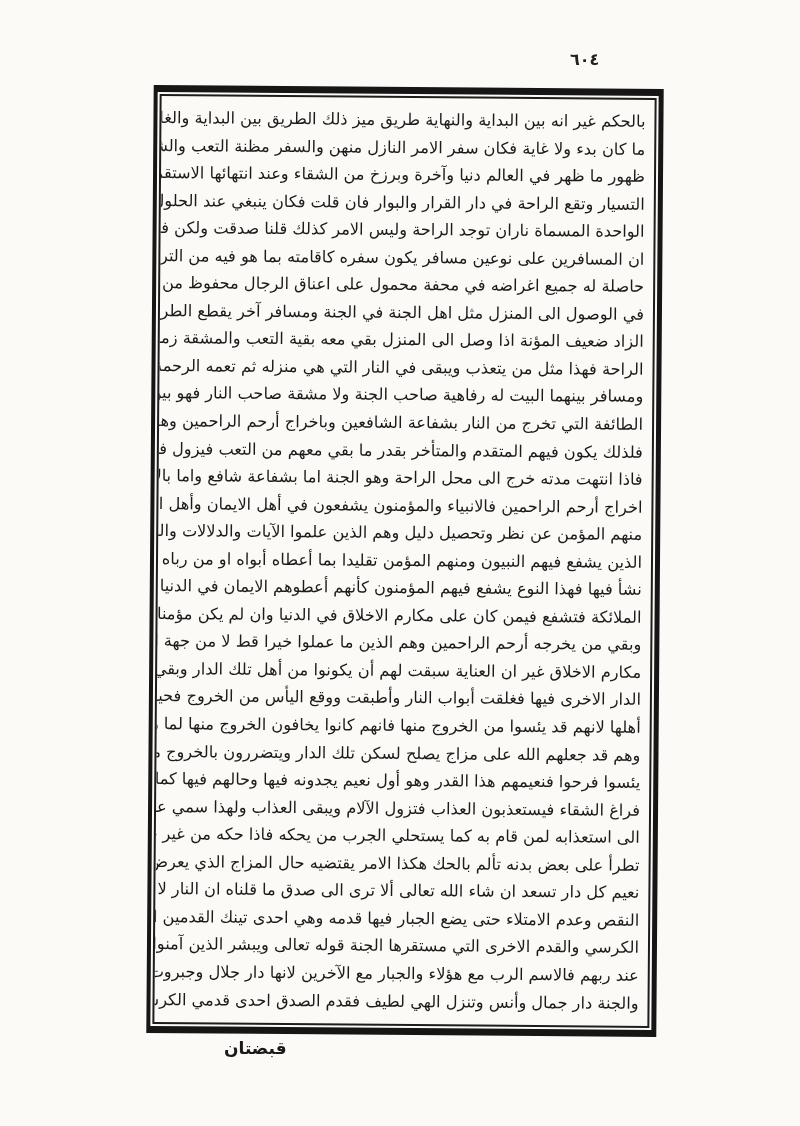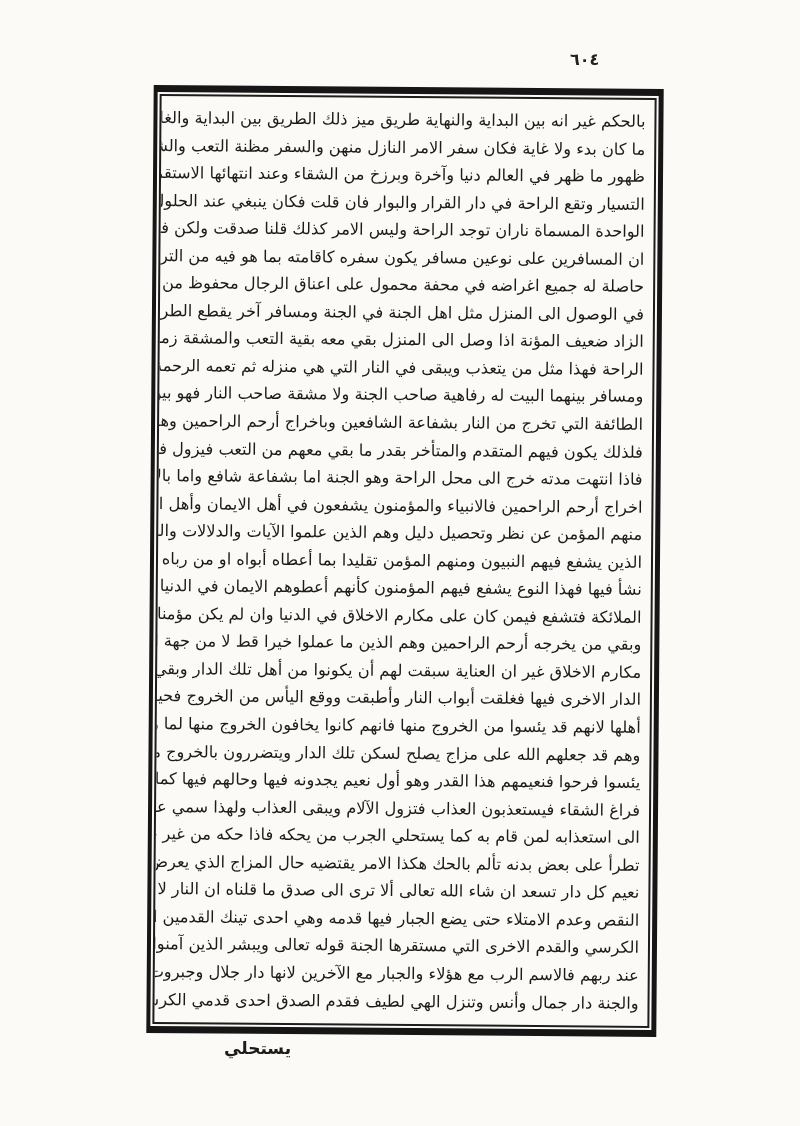--- a/index.html
+++ b/index.html
@@ -109,15 +109,15 @@
         <div class="text-line">تطرأ على بعض بدنه تألم بالحك هكذا الامر يقتضيه حال المزاج الذي يعرض للانسان فافهم</div>
         <div class="text-line">نعيم كل دار تسعد ان شاء الله تعالى ألا ترى الى صدق ما قلناه ان النار لا تزال متألمة لما فيها من</div>
         <div class="text-line">النقص وعدم الامتلاء حتى يضع الجبار فيها قدمه وهي احدى تينك القدمين المذكورتين في</div>
         <div class="text-line">الكرسي والقدم الاخرى التي مستقرها الجنة قوله تعالى ويبشر الذين آمنوا أن لهم قدم صدق</div>
         <div class="text-line">عند ربهم فالاسم الرب مع هؤلاء والجبار مع الآخرين لانها دار جلال وجبروت وهيبة</div>
         <div class="text-line">والجنة دار جمال وأنس وتنزل الهي لطيف فقدم الصدق احدى قدمي الكرسي وهما</div>
       </div>
     </div>
   </div>
 
-  <div class="catchword">يستحلي</div>
+  <div class="catchword">قبضتان</div>
 
 </div>
 
 </body></html>

